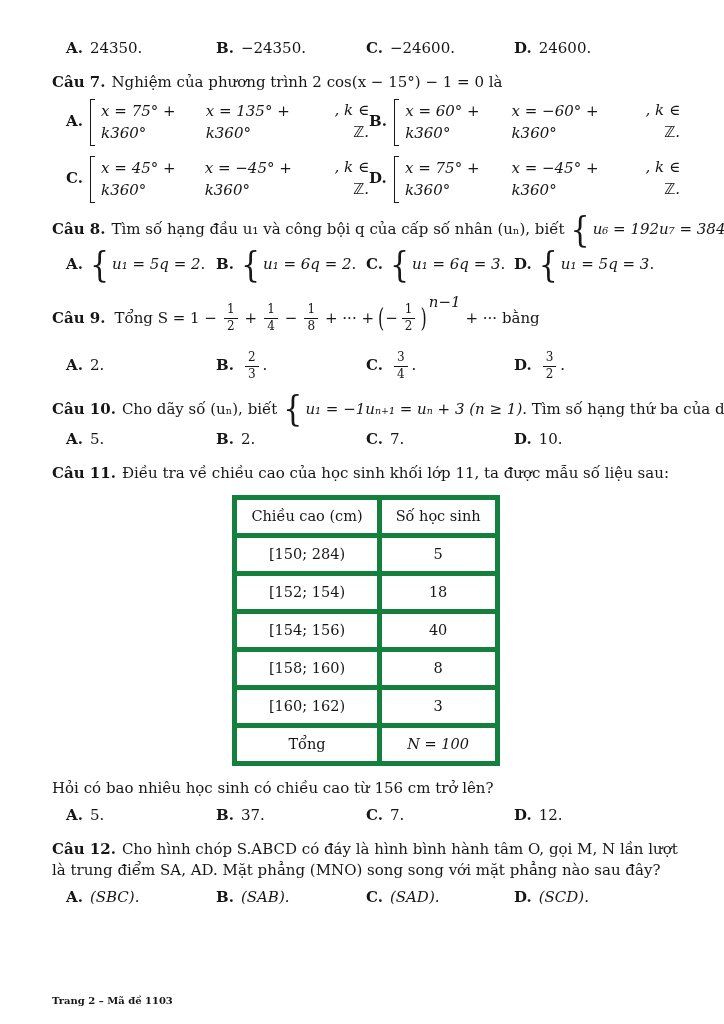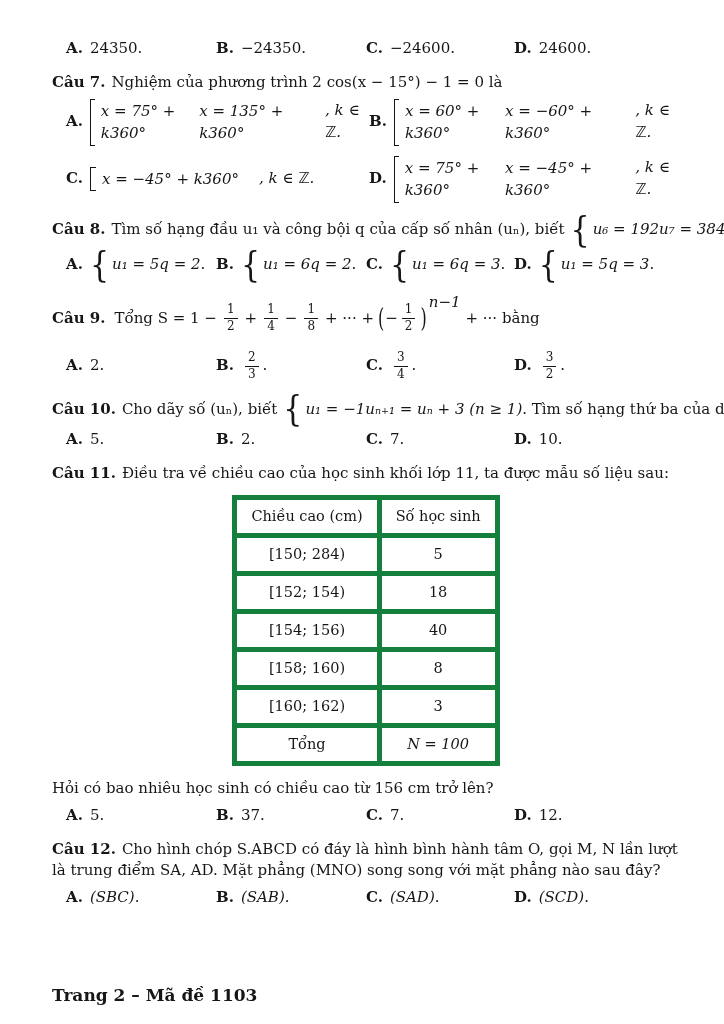--- a/index.html
+++ b/index.html
@@ -16,34 +16,34 @@
   .opt { display:inline-flex; align-items:center; }
   .eq { font-style:italic; }
   
   .cases { display:inline-flex; align-items:center; margin-left:6px; }
   .brace { font-size:30px; line-height:1; transform:scaleY(1.2); margin-right:3px; font-weight:400; }
   .clines { display:flex; flex-direction:row; justify-content:center; line-height:1.42; }
   
   .bsys { display:inline-flex; align-items:stretch; }
   .bracket { width:6px; border:1.5px solid #161616; border-right:none; margin-right:6px; }
   .blines { display:flex; flex-direction:row; line-height:1.5; padding:1px 0; }
-  .suffix { margin-left:20px; }
+  .suffix { margin-left:4px;text-align:right; }
   
   .mstem { display:flex; align-items:center; flex-wrap:nowrap; white-space:nowrap; }
   .mseg { margin:16px 3px; }
   .frac { display:inline-flex; flex-direction:column; align-items:center; font-size:12px; line-height:1.3; margin:0 4px; }
   .fnum { border-bottom:1px solid #161616; padding:0 3px; }
   .fden { padding:0 3px; }
   .bp { display:inline-block; transform:scaleY(1.6); font-size:16px; margin:0 1px; }
   .sup { align-self:flex-start; font-size:15px; font-style:italic; margin:0 2px 0 1px; }
   
   .htable { border-collapse:collapse; margin:10px auto 12px; }
   .htable th,.htable td { border:5px solid #15803d; padding:6px 14px; text-align:center;
                           font-weight:400; font-size:14.5px; min-width:88px; }
-  .footer { margin-top:auto; font-weight:700; font-size:17px; }
+  .footer { margin-top:auto; font-weight:700; font-size:10px; }
 </style>
 </head>
 <body>
 
 <div class="page">
 
   <div class="optrow4 qblock">
     <span class="opt">
         <span class="ol">A.</span>
         <span>24350.</span>
@@ -85,20 +85,21 @@
               <span>x = −60° + k360°</span>
             </span>
           </span>
         <span class="suffix eq">, k ∈ ℤ.</span>
       </span>
       <span class="opt">
         <span class="ol">C.</span>
         <span class="bsys">
             <span class="bracket"></span>
             <span class="blines eq">
+              <span>x = 45° + k360°</span>
               <span>x = −45° + k360°</span>
             </span>
           </span>
         <span class="suffix eq">, k ∈ ℤ.</span>
       </span>
       <span class="opt">
         <span class="ol">D.</span>
         <span class="bsys">
             <span class="bracket"></span>
             <span class="blines eq">

